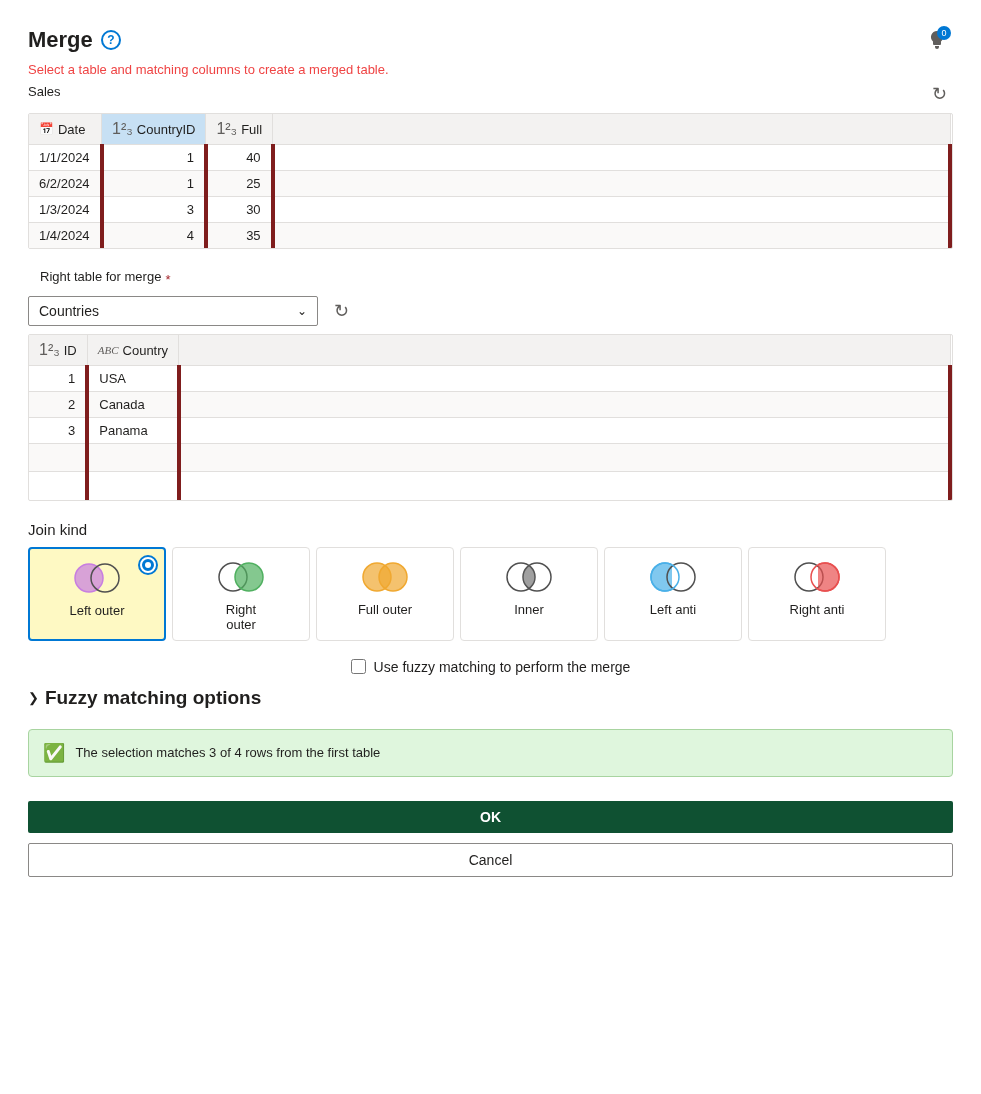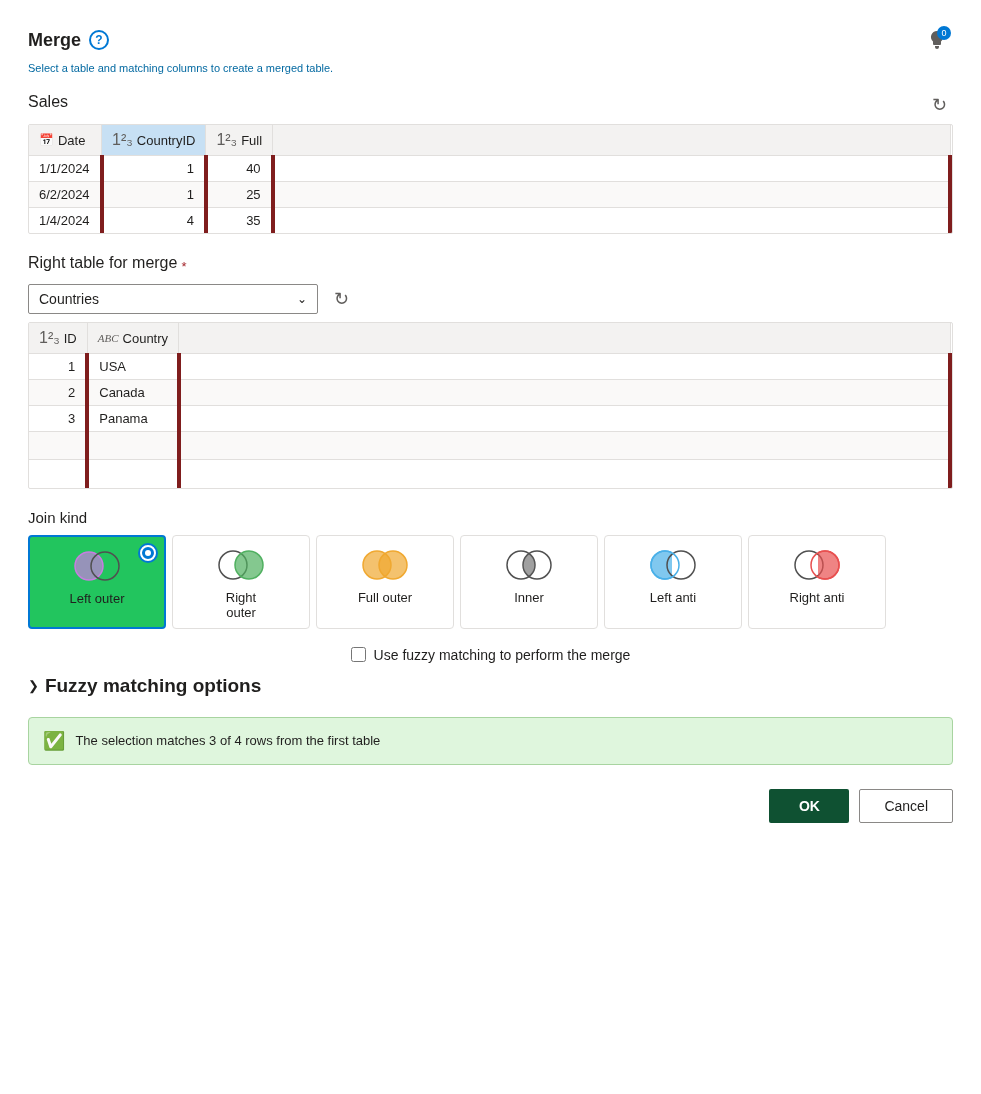--- a/index.html
+++ b/index.html
@@ -17,21 +17,21 @@
       align-items: center;
       justify-content: space-between;
       margin-bottom: 6px;
     }
     .title-area {
       display: flex;
       align-items: center;
       gap: 8px;
     }
     .title {
-      font-size: 18px;
+      font-size: 22px;
       font-weight: 600;
     }
     .help-icon {
       width: 20px; height: 20px;
       border: 2px solid #0078d4;
       border-radius: 50%;
       display: flex; align-items: center; justify-content: center;
       color: #0078d4;
       font-size: 12px;
       font-weight: 700;
@@ -47,26 +47,26 @@
       position: absolute;
       top: 2px; right: 2px;
       background: #0078d4;
       color: #fff;
       border-radius: 50%;
       width: 14px; height: 14px;
       font-size: 9px;
       display: flex; align-items: center; justify-content: center;
     }
     .subtitle {
-      color: #0369a1;
-      margin-bottom: 18px;
-      font-size: 11px;
+      color: #ef4444;
+      margin-bottom: 4px;
+      font-size: 13px;
     }
     .section-label {
-      font-size: 16px;
+      font-size: 13px;
       color: #201f1e;
       margin-bottom: 6px;
       font-weight: 400;
     }
     .table-wrapper {
       border: 1px solid #e1dfdd;
       border-radius: 2px;
       margin-bottom: 20px;
       overflow: hidden;
     }
@@ -181,21 +181,21 @@
       gap: 6px;
       min-width: 138px;
       background: #fff;
       position: relative;
       font-size: 13px;
       color: #201f1e;
       text-align: center;
     }
     .join-card.selected {
       border: 2px solid #0078d4;
-      background: #22c55e;
+      background: #fef9c3;
     }
     .selected-dot {
       position: absolute;
       top: 8px; right: 8px;
       width: 16px; height: 16px;
       border-radius: 50%;
       background: #0078d4;
       border: 2px solid #fff;
       box-shadow: 0 0 0 2px #0078d4;
       display: flex; align-items: center; justify-content: center;
@@ -248,20 +248,21 @@
       color: #201f1e;
     }
     .success-icon {
       color: #107c10;
       font-size: 18px;
     }
     .footer-row {
       display: flex;
       justify-content: flex-end;
       gap: 10px;
+      flex-direction: column;
     }
     .btn-ok {
       background: #0f5132;
       color: #fff;
       border: none;
       border-radius: 2px;
       padding: 8px 24px;
       font-size: 14px;
       font-weight: 600;
       cursor: pointer;
@@ -336,30 +337,36 @@
         <td>40</td>
         <td></td>
       </tr>
       <tr>
         <td class="text-left">6/2/2024</td>
         <td>1</td>
         <td>25</td>
         <td></td>
       </tr>
       <tr>
+        <td class="text-left">1/3/2024</td>
+        <td>3</td>
+        <td>30</td>
+        <td></td>
+      </tr>
+      <tr>
         <td class="text-left">1/4/2024</td>
         <td>4</td>
         <td>35</td>
         <td></td>
       </tr>
     </tbody>
   </table>
 </div>
 
-<div style="margin-bottom:6px; display:flex; align-items:center; gap:4px;">
+<div style="margin-bottom:6px; display:flex; align-items:center; gap:4px;margin-left:12px;">
   <span class="section-label">Right table for merge</span>
   <span style="color:#a4262c; font-size:13px;">*</span>
 </div>
 
 <div class="dropdown-wrapper">
   <div class="dropdown">
     <span>Countries</span>
     <span style="font-size:12px;">⌄</span>
   </div>
   <button class="refresh-btn" title="Refresh">↻</button>

